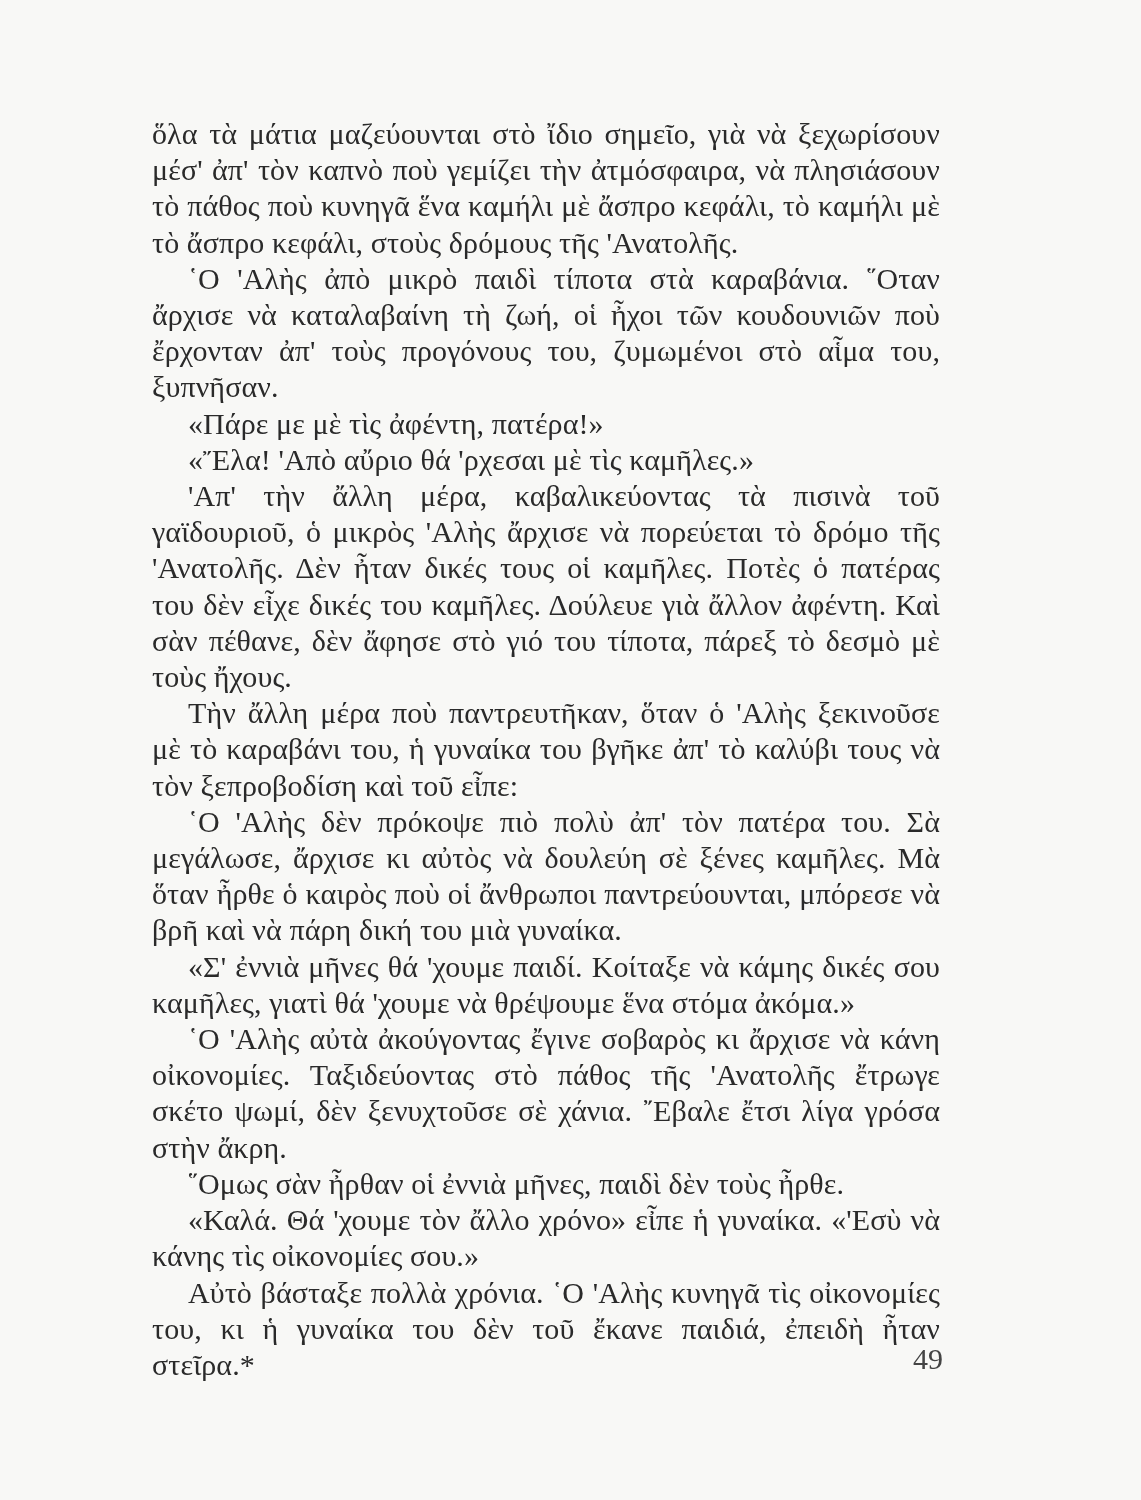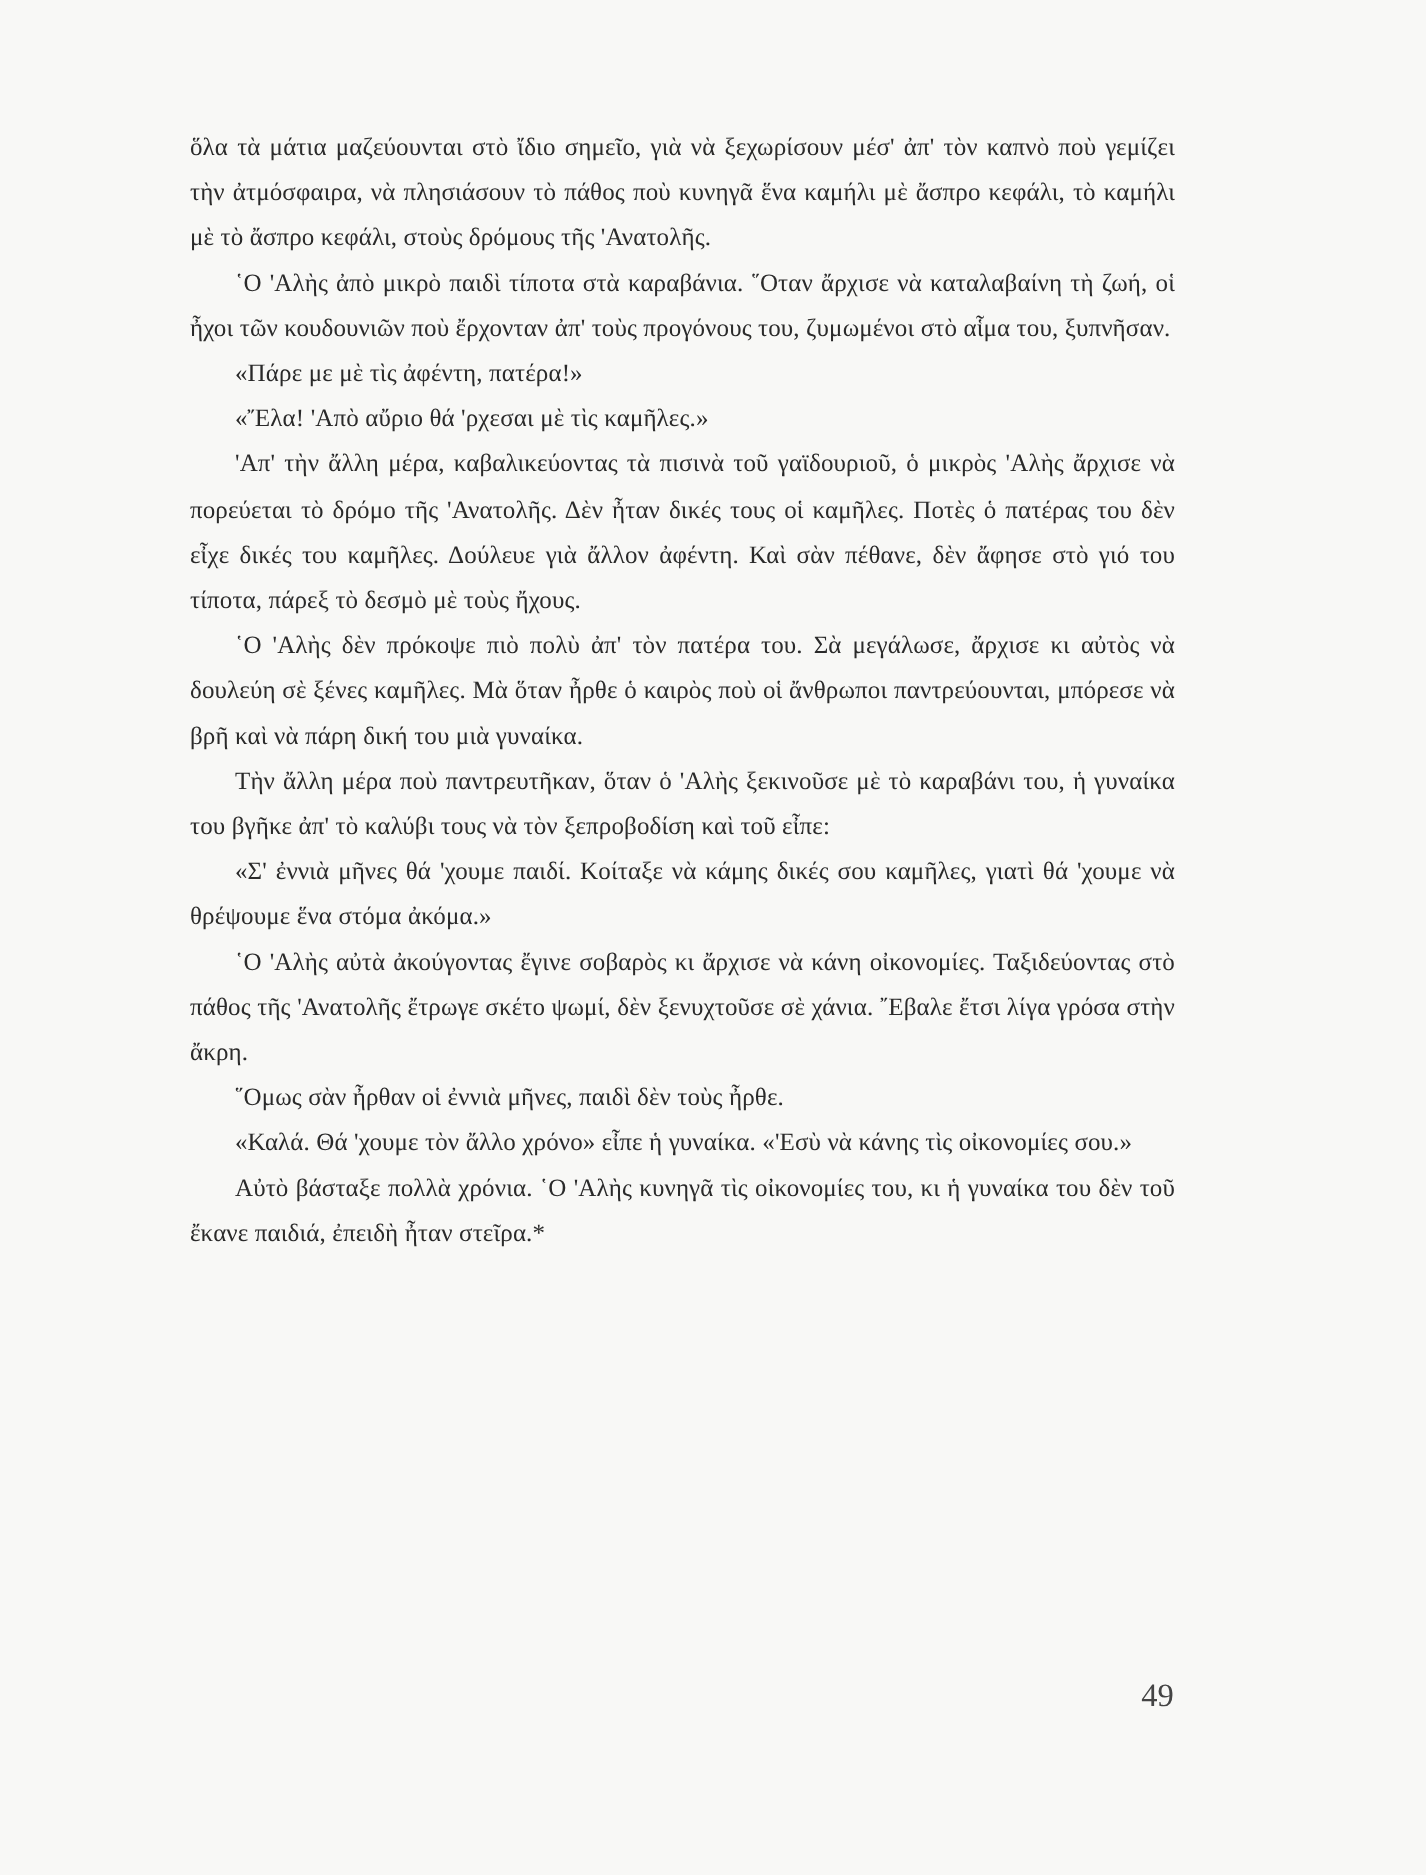--- a/index.html
+++ b/index.html
@@ -18,54 +18,54 @@
     .page {
       position: absolute;
       left: 0; top: 0;
       width: 1141px;
       height: 1500px;
       background: #f8f8f6;
     }
     .text-block {
       position: absolute;
       left: 152px;
-      top: 100px;
+      top: 116px;
       width: 788px;
-      font-size: 20px;
+      font-size: 30px;
       line-height: 36.2px;
       text-align: justify;
       letter-spacing: 0.1px;
     }
     .para {
       margin: 0;
       text-indent: 0;
     }
     .para.indent {
       text-indent: 36px;
     }
     .page-number {
       position: absolute;
       left: 913px;
       top: 1342px;
-      font-size: 26px;
+      font-size: 30px;
       color: #444;
     }
   </style>
 </head>
 <body>
 
 <div class="page">
   <div class="text-block">
     <p class="para">ὅλα τὰ μάτια μαζεύουνται στὸ ἴδιο σημεῖο, γιὰ νὰ ξεχωρίσουν μέσ' ἀπ' τὸν καπνὸ ποὺ γεμίζει τὴν ἀτμόσφαιρα, νὰ πλησιάσουν τὸ πάθος ποὺ κυνηγᾶ ἕνα καμήλι μὲ ἄσπρο κεφάλι, τὸ καμήλι μὲ τὸ ἄσπρο κεφάλι, στοὺς δρόμους τῆς 'Ανατολῆς.</p>
     <p class="para indent">῾Ο 'Αλὴς ἀπὸ μικρὸ παιδὶ τίποτα στὰ καραβάνια. ῞Οταν ἄρχισε νὰ καταλαβαίνη τὴ ζωή, οἱ ἦχοι τῶν κουδουνιῶν ποὺ ἔρχονταν ἀπ' τοὺς προγόνους του, ζυμωμένοι στὸ αἷμα του, ξυπνῆσαν.</p>
     <p class="para indent">«Πάρε με μὲ τὶς ἀφέντη, πατέρα!»</p>
     <p class="para indent">«Ἔλα! 'Απὸ αὔριο θά 'ρχεσαι μὲ τὶς καμῆλες.»</p>
     <p class="para indent">'Απ' τὴν ἄλλη μέρα, καβαλικεύοντας τὰ πισινὰ τοῦ γαϊδουριοῦ, ὁ μικρὸς 'Αλὴς ἄρχισε νὰ πορεύεται τὸ δρόμο τῆς 'Ανατολῆς. Δὲν ἦταν δικές τους οἱ καμῆλες. Ποτὲς ὁ πατέρας του δὲν εἶχε δικές του καμῆλες. Δούλευε γιὰ ἄλλον ἀφέντη. Καὶ σὰν πέθανε, δὲν ἄφησε στὸ γιό του τίποτα, πάρεξ τὸ δεσμὸ μὲ τοὺς ἤχους.</p>
+    <p class="para indent">Τὴν ἄλλη μέρα ποὺ παντρευτῆκαν, ὅταν ὁ 'Αλὴς ξεκινοῦσε μὲ τὸ καραβάνι του, ἡ γυναίκα του βγῆκε ἀπ' τὸ καλύβι τους νὰ τὸν ξεπροβοδίση καὶ τοῦ εἶπε:</p>
     <p class="para indent">῾Ο 'Αλὴς δὲν πρόκοψε πιὸ πολὺ ἀπ' τὸν πατέρα του. Σὰ μεγάλωσε, ἄρχισε κι αὐτὸς νὰ δουλεύη σὲ ξένες καμῆλες. Μὰ ὅταν ἦρθε ὁ καιρὸς ποὺ οἱ ἄνθρωποι παντρεύουνται, μπόρεσε νὰ βρῆ καὶ νὰ πάρη δική του μιὰ γυναίκα.</p>
-    <p class="para indent">Τὴν ἄλλη μέρα ποὺ παντρευτῆκαν, ὅταν ὁ 'Αλὴς ξεκινοῦσε μὲ τὸ καραβάνι του, ἡ γυναίκα του βγῆκε ἀπ' τὸ καλύβι τους νὰ τὸν ξεπροβοδίση καὶ τοῦ εἶπε:</p>
     <p class="para indent">«Σ' ἐννιὰ μῆνες θά 'χουμε παιδί. Κοίταξε νὰ κάμης δικές σου καμῆλες, γιατὶ θά 'χουμε νὰ θρέψουμε ἕνα στόμα ἀκόμα.»</p>
     <p class="para indent">῾Ο 'Αλὴς αὐτὰ ἀκούγοντας ἔγινε σοβαρὸς κι ἄρχισε νὰ κάνη οἰκονομίες. Ταξιδεύοντας στὸ πάθος τῆς 'Ανατολῆς ἔτρωγε σκέτο ψωμί, δὲν ξενυχτοῦσε σὲ χάνια. ῎Εβαλε ἔτσι λίγα γρόσα στὴν ἄκρη.</p>
     <p class="para indent">῞Ομως σὰν ἦρθαν οἱ ἐννιὰ μῆνες, παιδὶ δὲν τοὺς ἦρθε.</p>
     <p class="para indent">«Καλά. Θά 'χουμε τὸν ἄλλο χρόνο» εἶπε ἡ γυναίκα. «'Εσὺ νὰ κάνης τὶς οἰκονομίες σου.»</p>
     <p class="para indent">Αὐτὸ βάσταξε πολλὰ χρόνια. ῾Ο 'Αλὴς κυνηγᾶ τὶς οἰκονομίες του, κι ἡ γυναίκα του δὲν τοῦ ἔκανε παιδιά, ἐπειδὴ ἦταν στεῖρα.*</p>
   </div>
   <div class="page-number">49</div>
 </div>
 
 </body></html>

